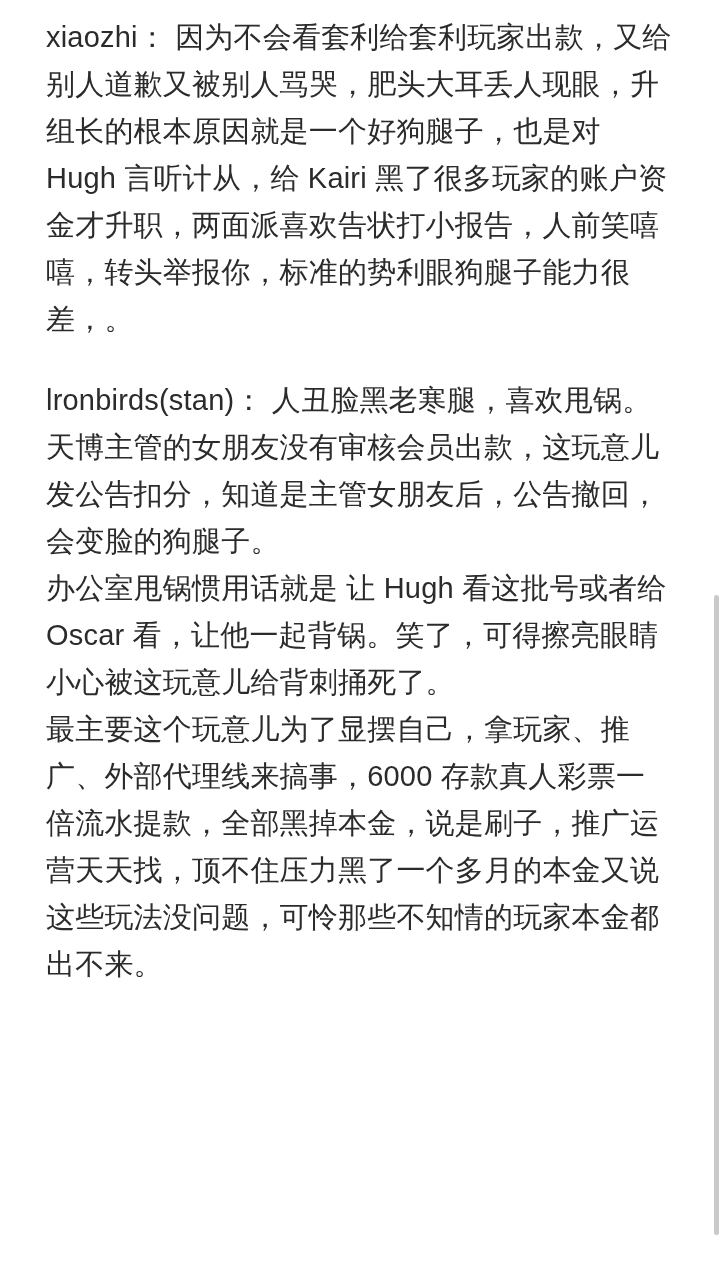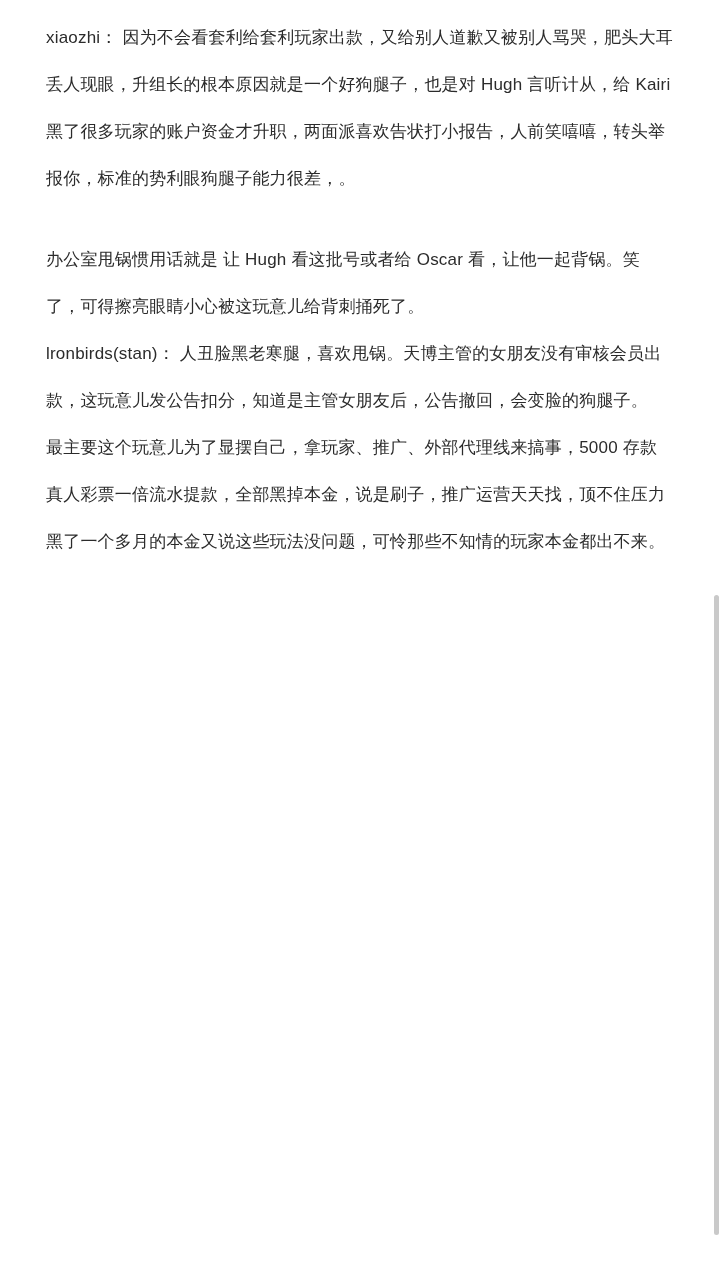--- a/index.html
+++ b/index.html
@@ -22,21 +22,21 @@
     padding: 14px 48px 0 46px;
     position: relative;
   }
   .post {
     margin: 0 0 34px 0;
   }
   .post:last-of-type {
     margin-bottom: 0;
   }
   .para {
-    font-size: 17px;
+    font-size: 29px;
     line-height: 47px;
     letter-spacing: 0.2px;
     text-align: left;
     white-space: normal;
     word-break: break-word;
     margin: 0;
   }
   .scrollbar-track {
     position: absolute;
     top: 0;
@@ -59,22 +59,22 @@
 <body>
 
 <div class="page">
 
   <div class="post">
     <p class="para">xiaozhi： 因为不会看套利给套利玩家出款，又给别人道歉又被别人骂哭，肥头大耳丢人现眼，升组长的根本原因就是一个好狗腿子，也是对 Hugh 言听计从，给 Kairi 黑了很多玩家的账户资金才升职，两面派喜欢告状打小报告，人前笑嘻嘻，转头举报你，标准的势利眼狗腿子能力很差，。</p>
   </div>
 
 
   <div class="post">
+    <p class="para">lronbirds(stan)： 人丑脸黑老寒腿，喜欢甩锅。天博主管的女朋友没有审核会员出款，这玩意儿发公告扣分，知道是主管女朋友后，公告撤回，会变脸的狗腿子。</p>
     <p class="para">办公室甩锅惯用话就是 让 Hugh 看这批号或者给 Oscar 看，让他一起背锅。笑了，可得擦亮眼睛小心被这玩意儿给背刺捅死了。</p>
-    <p class="para">lronbirds(stan)： 人丑脸黑老寒腿，喜欢甩锅。天博主管的女朋友没有审核会员出款，这玩意儿发公告扣分，知道是主管女朋友后，公告撤回，会变脸的狗腿子。</p>
-    <p class="para">最主要这个玩意儿为了显摆自己，拿玩家、推广、外部代理线来搞事，5000 存款真人彩票一倍流水提款，全部黑掉本金，说是刷子，推广运营天天找，顶不住压力黑了一个多月的本金又说这些玩法没问题，可怜那些不知情的玩家本金都出不来。</p>
+    <p class="para">最主要这个玩意儿为了显摆自己，拿玩家、推广、外部代理线来搞事，6000 存款真人彩票一倍流水提款，全部黑掉本金，说是刷子，推广运营天天找，顶不住压力黑了一个多月的本金又说这些玩法没问题，可怜那些不知情的玩家本金都出不来。</p>
   </div>
 
 </div>
 
 <div class="scrollbar-track">
   <div class="scrollbar-thumb"></div>
 </div>
 
 </body></html>

